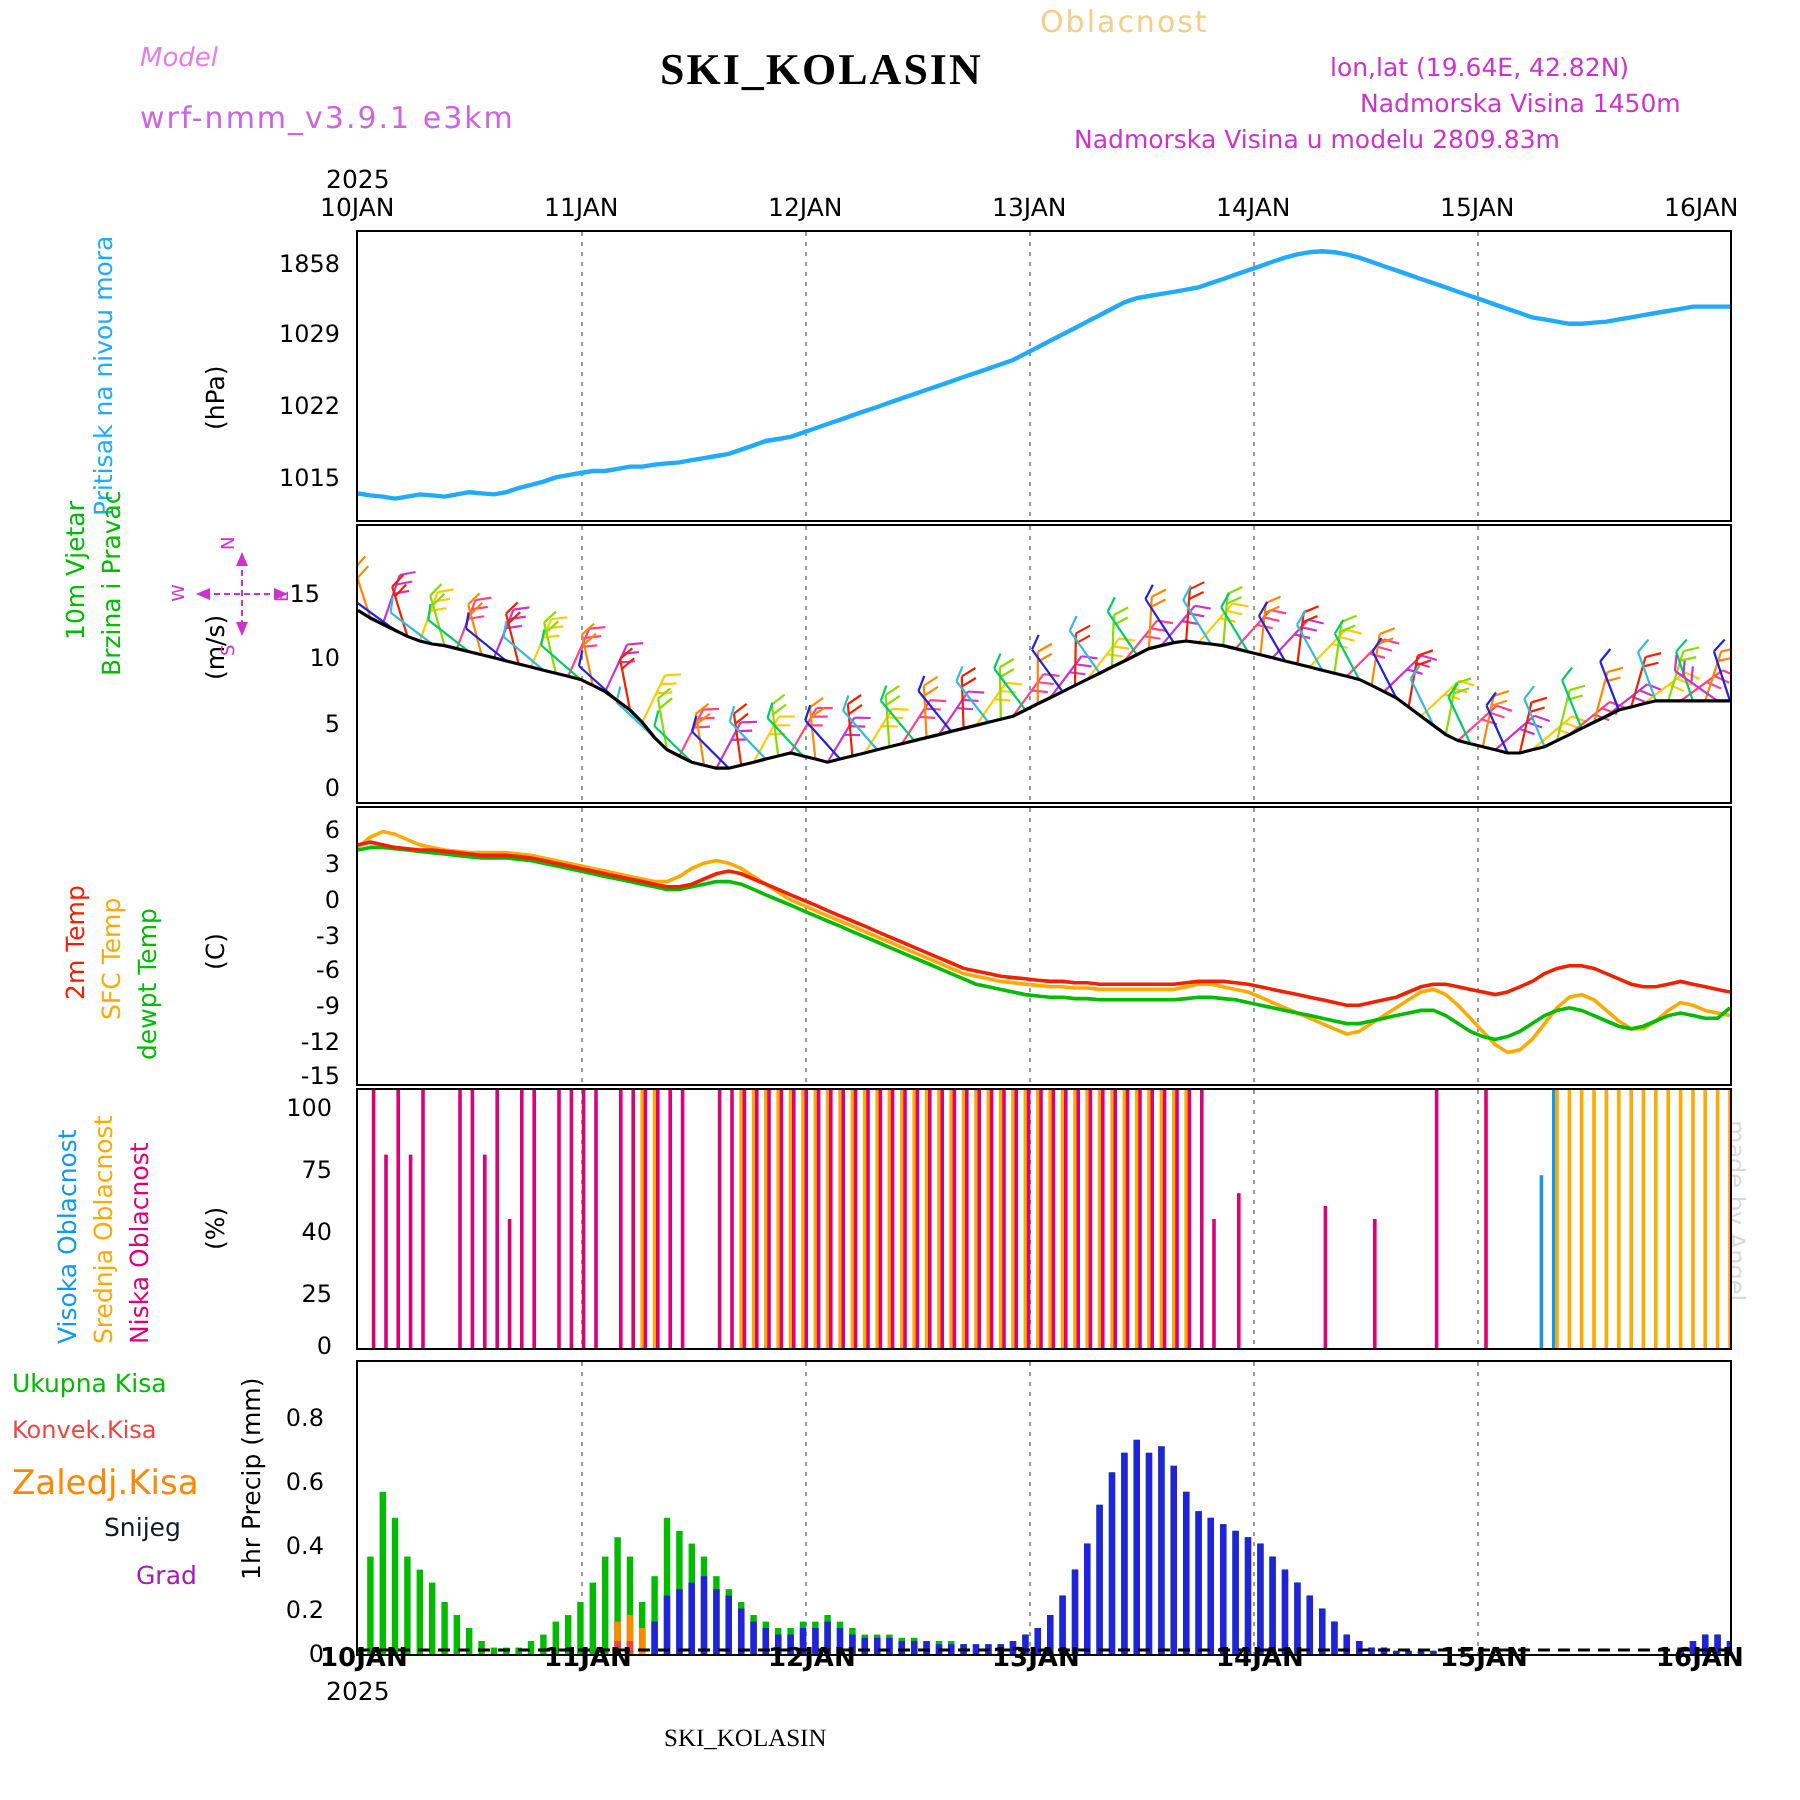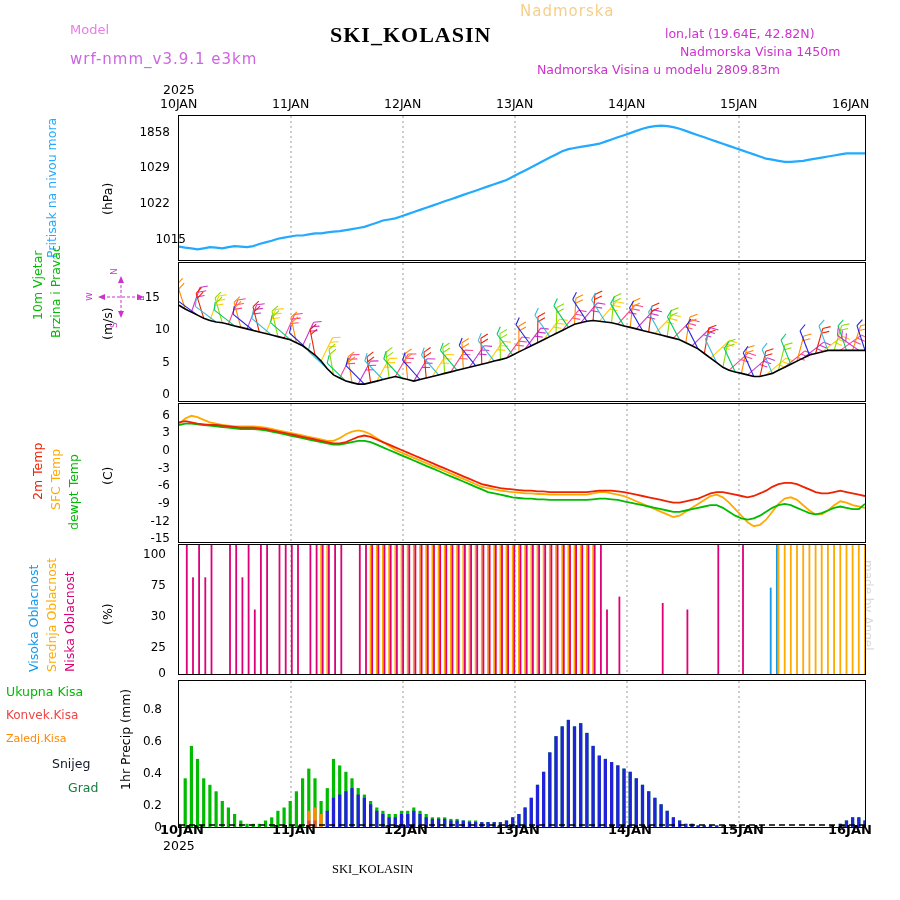--- a/index.html
+++ b/index.html
@@ -10,21 +10,21 @@
     position:relative;
     overflow:hidden;
   }
   .abs{position:absolute;}
   
   #meteogram-word{
     left:520px;top:2px;
     color:#f5cf8a;font-size:15px;letter-spacing:1px;
   }
   #model-label{
-    left:70px;top:22px;color:#e87ce8;font-size:13px;
+    left:70px;top:22px;color:#e87ce8;font-size:13px;font-style:italic;
   }
   #model-name{
     left:70px;top:50px;color:#cc66e0;font-size:15px;letter-spacing:1px;
   }
   #station-title{
     left:330px;top:22px;color:#000;font-size:22px;font-weight:bold;
     font-family:"Liberation Serif", serif;letter-spacing:1px;
   }
   #lonlat{left:665px;top:26px;color:#cc33cc;font-size:12.5px;}
   #nadm1{left:680px;top:44px;color:#cc33cc;font-size:12.5px;}
@@ -49,21 +49,21 @@
     transform-origin:left top;transform:rotate(-90deg);
   }
   .ytick{font-size:12px;color:#000;text-align:right;width:36px;}
   .panel{position:absolute;border:1.3px solid #000;background:#fff;box-sizing:border-box;}
   svg{display:block;}
   #wind-compass text{font-size:9px;}
 </style>
 </head>
 <body>
 
-<div class="abs" id="meteogram-word">Nadmorska</div>
+<div class="abs" id="meteogram-word">Oblacnost</div>
 <div class="abs" id="model-label">Model</div>
 <div class="abs" id="model-name">wrf-nmm_v3.9.1 e3km</div>
 <div class="abs" id="station-title">SKI_KOLASIN</div>
 <div class="abs" id="lonlat">lon,lat (19.64E, 42.82N)</div>
 <div class="abs" id="nadm1">Nadmorska Visina 1450m</div>
 <div class="abs" id="nadm2">Nadmorska Visina u modelu 2809.83m</div>
 <div class="abs" id="year-top">2025</div>
 <div class="abs" id="year-bottom">2025</div>
 <div class="abs" id="bottom-title">SKI_KOLASIN</div>
 <div class="abs" id="watermark">made by Angel</div>
@@ -86,21 +86,21 @@
       <line x1="448" y1="0" x2="448" y2="144"></line>
       <line x1="560" y1="0" x2="560" y2="144"></line>
     </g>
     <polyline id="pressure-line" fill="none" stroke="#22aaff" stroke-width="2.2" points="0.0,130.7 6.2,131.7 12.4,132.3 18.5,133.3 24.7,132.3 30.9,131.2 37.1,131.7 43.3,132.3 49.4,131.2 55.6,130.1 61.8,130.7 68.0,131.2 74.2,130.1 80.3,128.0 86.5,126.4 92.7,124.8 98.9,122.7 105.1,121.6 111.2,120.5 117.4,119.5 123.6,119.5 129.8,118.4 136.0,117.3 142.1,117.3 148.3,116.3 154.5,115.7 160.7,115.2 166.9,114.1 173.0,113.1 179.2,112.0 185.4,110.9 191.6,108.8 197.8,106.7 203.9,104.5 210.1,103.5 216.3,102.4 222.5,100.3 228.7,98.1 234.8,96.0 241.0,93.9 247.2,91.7 253.4,89.6 259.6,87.5 265.7,85.3 271.9,83.2 278.1,81.1 284.3,78.9 290.5,76.8 296.6,74.7 302.8,72.5 309.0,70.4 315.2,68.3 321.4,66.1 327.5,64.0 333.7,60.8 339.9,57.6 346.1,54.4 352.3,51.2 358.5,48.0 364.6,44.8 370.8,41.6 377.0,38.4 383.2,35.2 389.4,33.1 395.5,32.0 401.7,30.9 407.9,29.9 414.1,28.8 420.3,27.7 426.4,25.6 432.6,23.5 438.8,21.3 445.0,19.2 451.2,17.1 457.3,14.9 463.5,12.8 469.7,11.2 475.9,10.1 482.1,9.6 488.2,10.1 494.4,11.2 500.6,12.8 506.8,14.9 513.0,17.1 519.1,19.2 525.3,21.3 531.5,23.5 537.7,25.6 543.9,27.7 550.0,29.9 556.2,32.0 562.4,34.1 568.6,36.3 574.8,38.4 580.9,40.5 587.1,42.7 593.3,43.7 599.5,44.8 605.7,45.9 611.8,45.9 618.0,45.3 624.2,44.8 630.4,43.7 636.6,42.7 642.7,41.6 648.9,40.5 655.1,39.5 661.3,38.4 667.5,37.3 673.6,37.3 679.8,37.3 686.0,37.3"></polyline>
   </svg>
 </div>
 
 <div class="abs ytick" style="left:134px;top:125px">1858</div>
 <div class="abs ytick" style="left:134px;top:160px">1029</div>
 <div class="abs ytick" style="left:134px;top:196px">1022</div>
-<div class="abs ytick" style="left:150px;top:232px">1015</div>
+<div class="abs ytick" style="left:134px;top:232px">1015</div>
 <div class="abs vlabel" style="left:44px;top:258px;color:#22aaff">Pritisak na nivou mora</div>
 <div class="abs unit" style="left:100px;top:215px">(hPa)</div>
 
 <div class="panel" id="panel-wind" style="left:178px;top:262px;width:688px;height:140px;">
   <svg width="686" height="138" viewBox="0 0 686 138" preserveAspectRatio="none">
     <g stroke="#999" stroke-width="1" stroke-dasharray="2,3">
       <line x1="112" y1="0" x2="112" y2="138"></line>
       <line x1="224" y1="0" x2="224" y2="138"></line>
       <line x1="336" y1="0" x2="336" y2="138"></line>
       <line x1="448" y1="0" x2="448" y2="138"></line>
@@ -850,21 +850,21 @@
         <rect x="439.5" y="51.6" width="1.8" height="77.4" fill="#dd0077"></rect>
         <rect x="482.8" y="58.0" width="1.8" height="71.0" fill="#dd0077"></rect>
         <rect x="507.5" y="64.5" width="1.8" height="64.5" fill="#dd0077"></rect>
         <rect x="538.4" y="0.0" width="1.8" height="129.0" fill="#dd0077"></rect>
         <rect x="563.1" y="0.0" width="1.8" height="129.0" fill="#dd0077"></rect>
       </g>
   </svg>
 </div>
 <div class="abs ytick" style="left:130px;top:547px">100</div>
 <div class="abs ytick" style="left:130px;top:578px">75</div>
-<div class="abs ytick" style="left:130px;top:609px">30</div>
+<div class="abs ytick" style="left:130px;top:609px">40</div>
 <div class="abs ytick" style="left:130px;top:640px">25</div>
 <div class="abs ytick" style="left:130px;top:666px">0</div>
 <div class="abs vlabel" style="left:26px;top:672px;color:#1199ee">Visoka Oblacnost</div>
 <div class="abs vlabel" style="left:44px;top:672px;color:#ffaa00">Srednja Oblacnost</div>
 <div class="abs vlabel" style="left:62px;top:672px;color:#dd0077">Niska Oblacnost</div>
 <div class="abs unit" style="left:100px;top:625px">(%)</div>
 
 <div class="panel" id="panel-precip" style="left:178px;top:680px;width:688px;height:148px;">
   <svg width="686" height="146" viewBox="0 0 686 146" preserveAspectRatio="none">
     <g stroke="#999" stroke-width="1" stroke-dasharray="2,3">
@@ -1046,23 +1046,23 @@
     <line x1="0" y1="144" x2="686" y2="144" stroke="#000" stroke-width="1.4" stroke-dasharray="6,4"></line>
   </svg>
 </div>
 <div class="abs ytick" style="left:126px;top:702px">0.8</div>
 <div class="abs ytick" style="left:126px;top:734px">0.6</div>
 <div class="abs ytick" style="left:126px;top:766px">0.4</div>
 <div class="abs ytick" style="left:126px;top:798px">0.2</div>
 <div class="abs ytick" style="left:126px;top:820px">0</div>
 <div class="abs" style="left:6px;top:684px;color:#00bb00;font-size:12.5px;white-space:nowrap">Ukupna Kisa</div>
 <div class="abs" style="left:6px;top:708px;color:#ee4444;font-size:12px;white-space:nowrap">Konvek.Kisa</div>
-<div class="abs" style="left:6px;top:732px;color:#ff8800;font-size:11px;white-space:nowrap">Zaledj.Kisa</div>
+<div class="abs" style="left:6px;top:732px;color:#ff8800;font-size:17px;white-space:nowrap">Zaledj.Kisa</div>
 <div class="abs" style="left:52px;top:756px;color:#0f172a;font-size:12.5px;white-space:nowrap">Snijeg</div>
-<div class="abs" style="left:68px;top:780px;color:#15803d;font-size:12.5px;white-space:nowrap">Grad</div>
+<div class="abs" style="left:68px;top:780px;color:#a21caf;font-size:12.5px;white-space:nowrap">Grad</div>
 <div class="abs unit" style="left:118px;top:790px">1hr Precip (mm)</div>
 
 <div class="abs" style="left:160px;top:822px;font-size:13px;font-weight:bold">10JAN</div>
 <div class="abs" style="left:272px;top:822px;font-size:13px;font-weight:bold">11JAN</div>
 <div class="abs" style="left:384px;top:822px;font-size:13px;font-weight:bold">12JAN</div>
 <div class="abs" style="left:496px;top:822px;font-size:13px;font-weight:bold">13JAN</div>
 <div class="abs" style="left:608px;top:822px;font-size:13px;font-weight:bold">14JAN</div>
 <div class="abs" style="left:720px;top:822px;font-size:13px;font-weight:bold">15JAN</div>
 <div class="abs" style="left:828px;top:822px;font-size:13px;font-weight:bold">16JAN</div>
 

